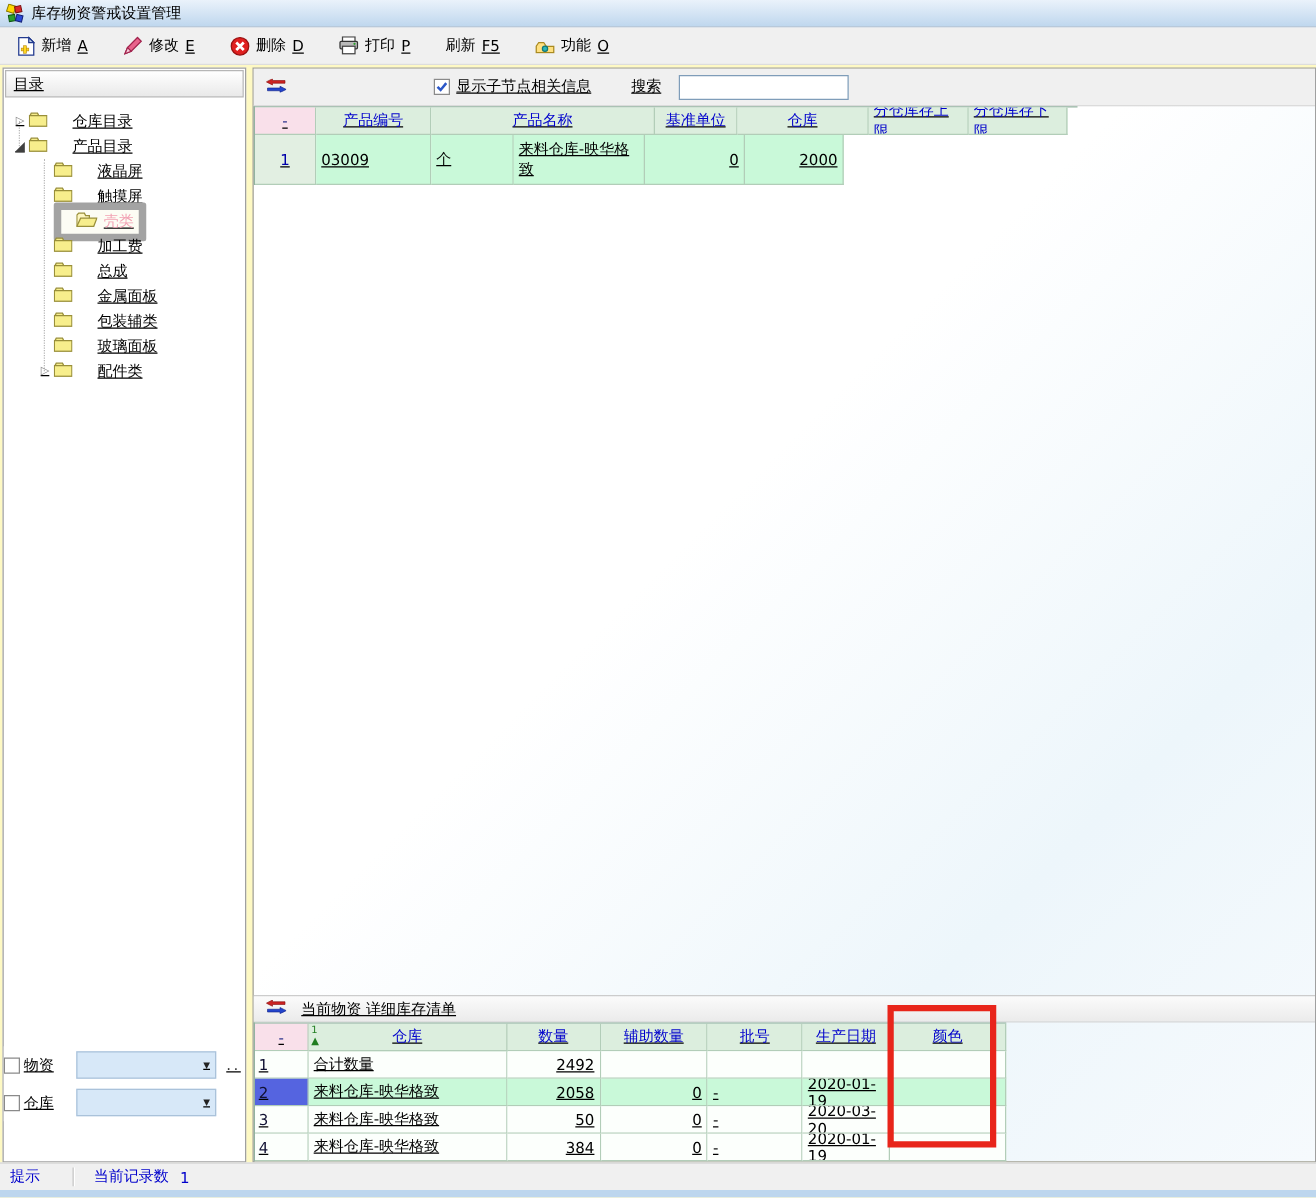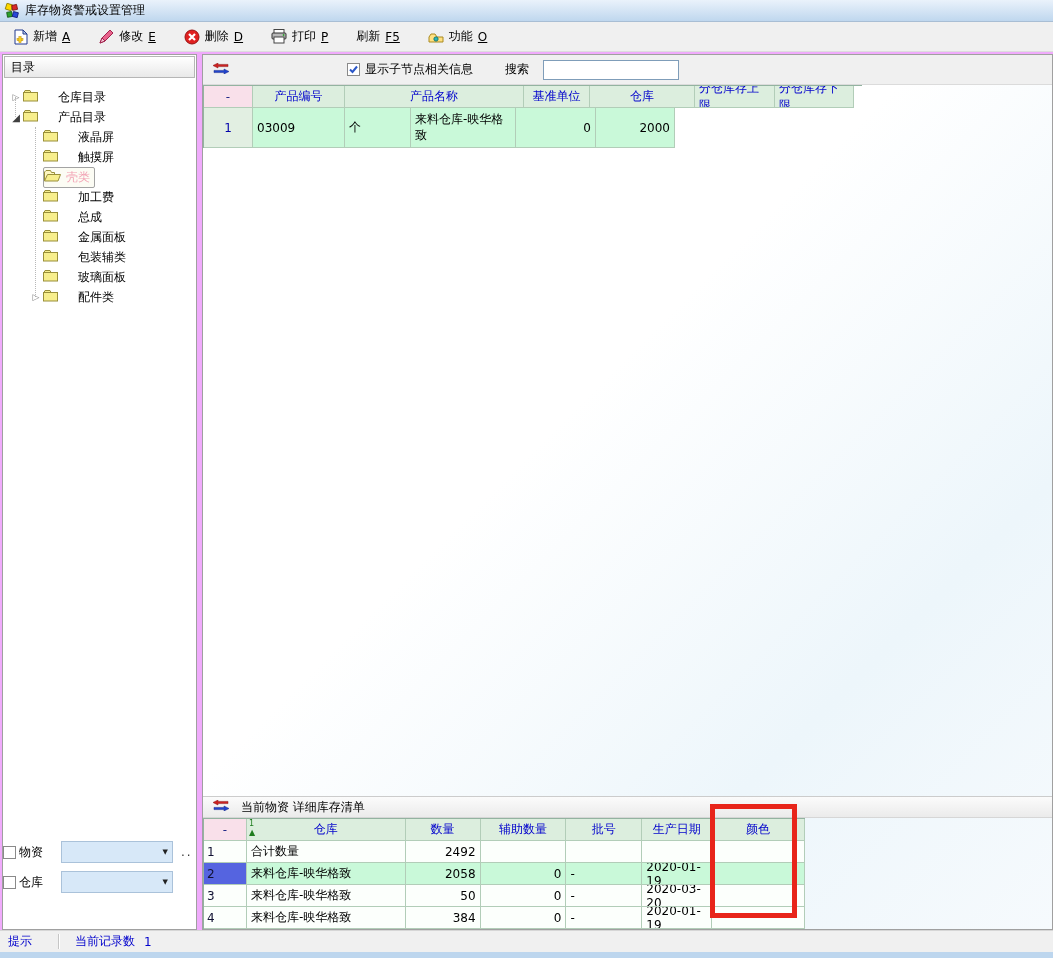--- a/index.html
+++ b/index.html
@@ -24,21 +24,21 @@
   .toolbar {
     height:30px; flex:0 0 30px; background:#f0f0f0;
     border-bottom:1px solid #dddddd;
     display:flex; align-items:center; padding-left:6px;
   }
   .tbtn { display:flex; align-items:center; gap:5px; padding:3px 8px; margin-right:12px; cursor:default; }
   .tbtn svg { display:block; }
   .tbtn u { text-decoration:underline; }
 
   
-  .content { flex:1 1 auto; min-height:0; display:flex; background:#f0abfc; padding:2px 0 0 2px; }
+  .content { flex:1 1 auto; min-height:0; display:flex; background:#fef9c3; padding:2px 0 0 2px;text-decoration:underline; }
 
   
   .left-panel {
     width:195px; flex:0 0 195px; background:#ffffff;
     border:1px solid #a0a0a0; display:flex; flex-direction:column;
   }
   .dir-header {
     height:22px; margin:1px; flex:0 0 22px;
     border:1px solid #b6b6b6; background:linear-gradient(#ffffff,#e9e9e9);
     display:flex; align-items:center; padding-left:6px;
@@ -47,22 +47,22 @@
   .guide { position:absolute; border-left:1px dotted #b8b8b8; width:0; }
   .g-root { left:12px; top:18px; height:20px; }
   .g-child { left:32px; top:48px; height:170px; }
   .titem { height:20px; display:flex; align-items:center; position:relative; }
   .titem .exp { width:14px; margin-left:6px; text-align:center; font-size:9px; color:#888; flex:0 0 14px; }
   .titem.expanded .exp { color:#404040; font-size:10px; }
   .titem.child { padding-left:20px; }
   .titem .tlabel { margin-left:20px; }
   .selbox {
     display:flex; align-items:center; gap:5px;
-    border:1px solid #a3a3a3; border-radius:2px; background:#fcfcf4;
-    padding:1px 4px 1px 0;
+    border:6px solid #a3a3a3; border-radius:2px; background:#fcfcf4;
+    padding:1px 4px 1px 12px;
   }
   .selbox .tlabel { margin-left:0; color:#f2a2b4; }
 
   
   .filter { flex:0 0 92px; display:flex; flex-direction:column; }
   .filter-header {
     height:24px; flex:0 0 24px; background:#e3e3f3;
     display:flex; align-items:center; gap:6px; padding:0 6px;
     color:#a83a3a; border-top:1px solid #cfcfdf;
   }

